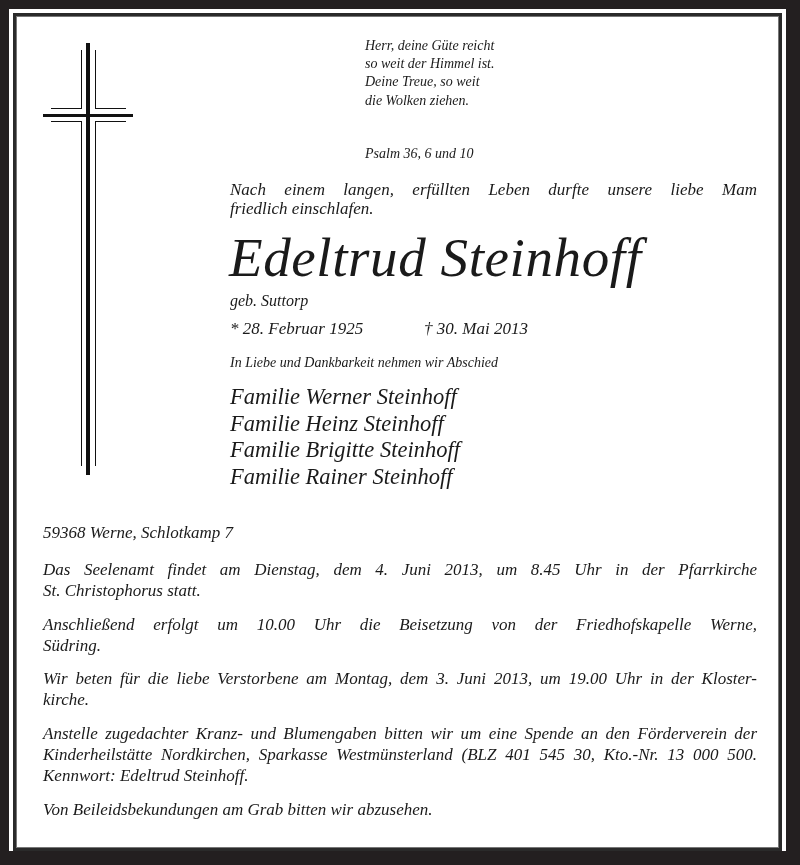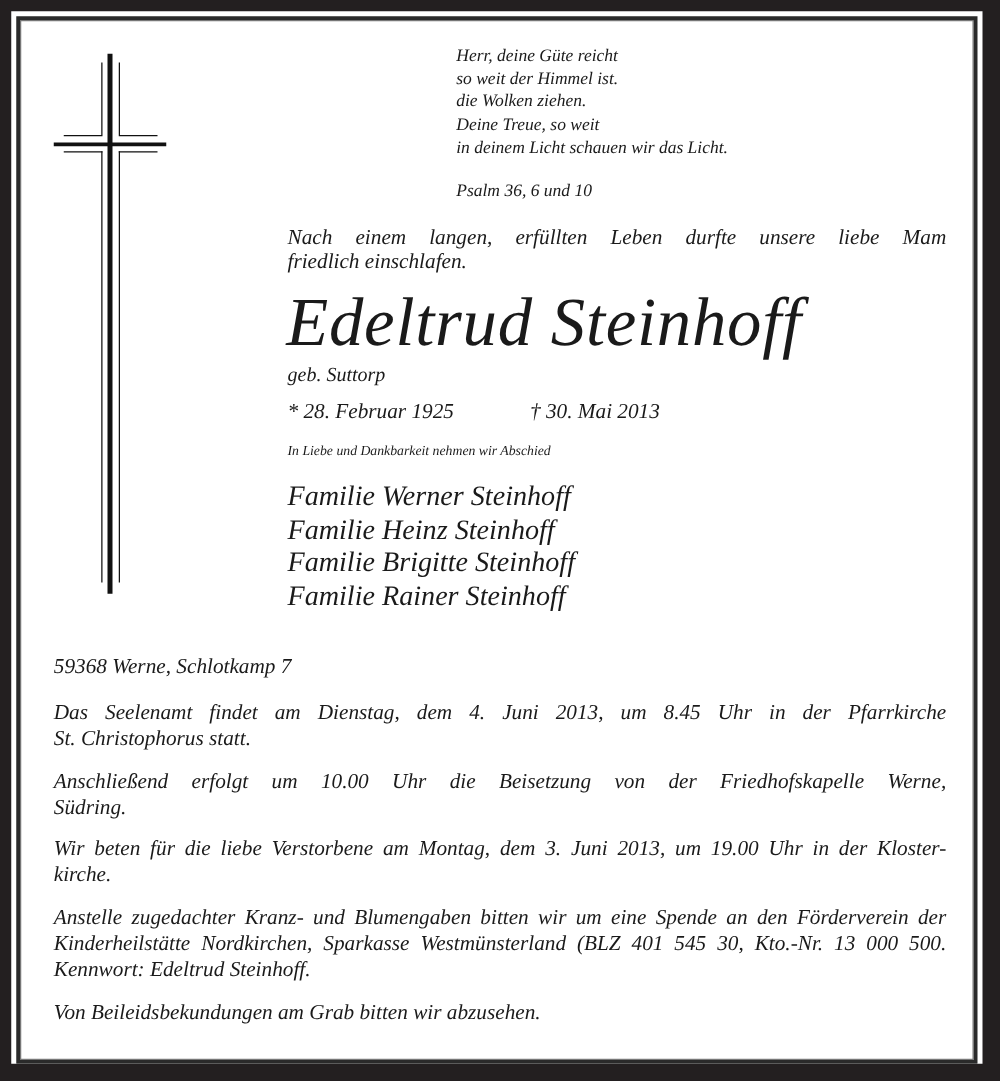--- a/index.html
+++ b/index.html
@@ -36,21 +36,21 @@
     }
     .intro .l1 { display: block; text-align: justify; text-align-last: justify; }
 
     .name {
       position: absolute; left: 229px; top: 228px; font-size: 55px; line-height: 60px;
       letter-spacing: 0.6px; white-space: nowrap;
     }
     .nee { position: absolute; left: 230px; top: 292px; font-size: 16px; }
     .born { position: absolute; left: 230px; top: 319px; font-size: 17px; }
     .died { position: absolute; left: 424px; top: 319px; font-size: 17px; }
-    .farewell { position: absolute; left: 230px; top: 355px; font-size: 11px; }
+    .farewell { position: absolute; left: 230px; top: 355px; font-size: 14px; }
 
     .families { position: absolute; left: 230px; top: 384px; font-size: 22.5px; line-height: 26.5px; }
     .families div { white-space: nowrap; }
 
     .address { position: absolute; left: 43px; top: 523px; font-size: 17px; }
 
     .para {
       position: absolute; left: 43px; width: 714px; font-size: 17px; line-height: 21px;
       text-align: justify;
     }
@@ -74,23 +74,22 @@
     <div class="cross-part" style="left:95px; top:108px; width:31px; height:1px;"></div>
     <div class="cross-part" style="left:51px; top:121px; width:31px; height:1px;"></div>
     <div class="cross-part" style="left:95px; top:121px; width:31px; height:1px;"></div>
     <div class="cross-part" style="left:81px; top:121px; width:1px; height:345px;"></div>
     <div class="cross-part" style="left:95px; top:121px; width:1px; height:345px;"></div>
   </div>
 
   <div class="psalm it">
     <div>Herr, deine Güte reicht</div>
     <div>so weit der Himmel ist.</div>
+    <div>Deine Treue, so weit</div>
     <div>die Wolken ziehen.</div>
-    <div>Deine Treue, so weit</div>
-    <div>in deinem Licht schauen wir das Licht.</div>
   </div>
   <div class="psalm-ref it">Psalm 36, 6 und 10</div>
 
   <div class="intro it">
     <span class="l1">Nach einem langen, erfüllten Leben durfte unsere liebe Mam</span>
     <span>friedlich einschlafen.</span>
   </div>
 
   <div class="name it">Edeltrud Steinhoff</div>
   <div class="nee it">geb. Suttorp</div>

